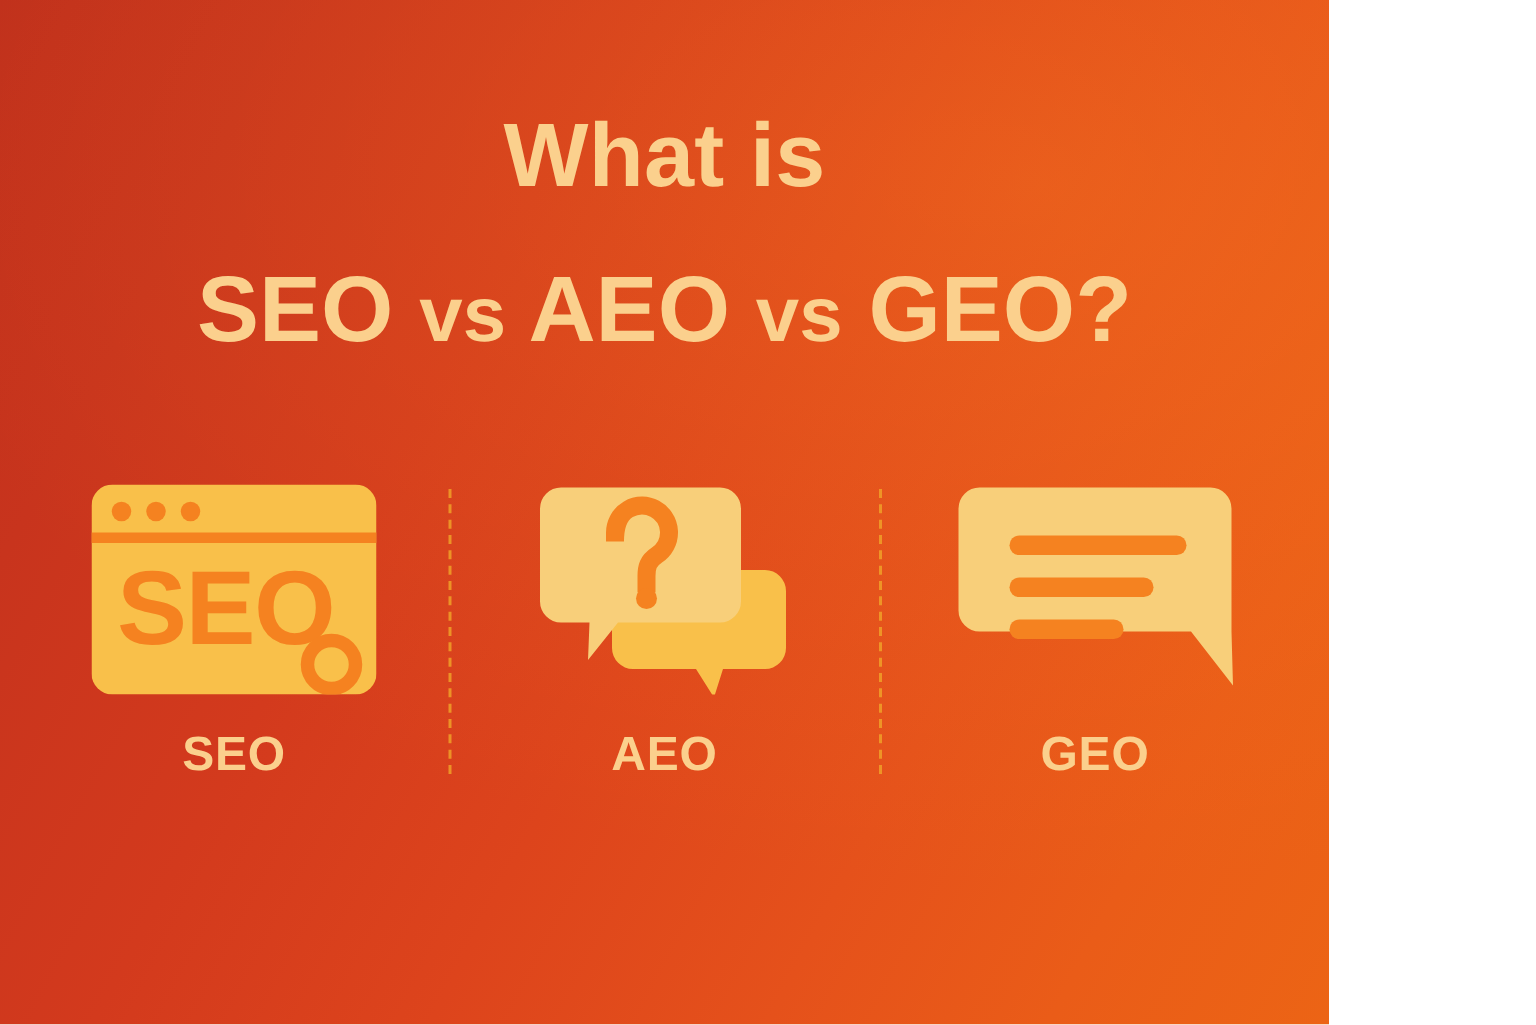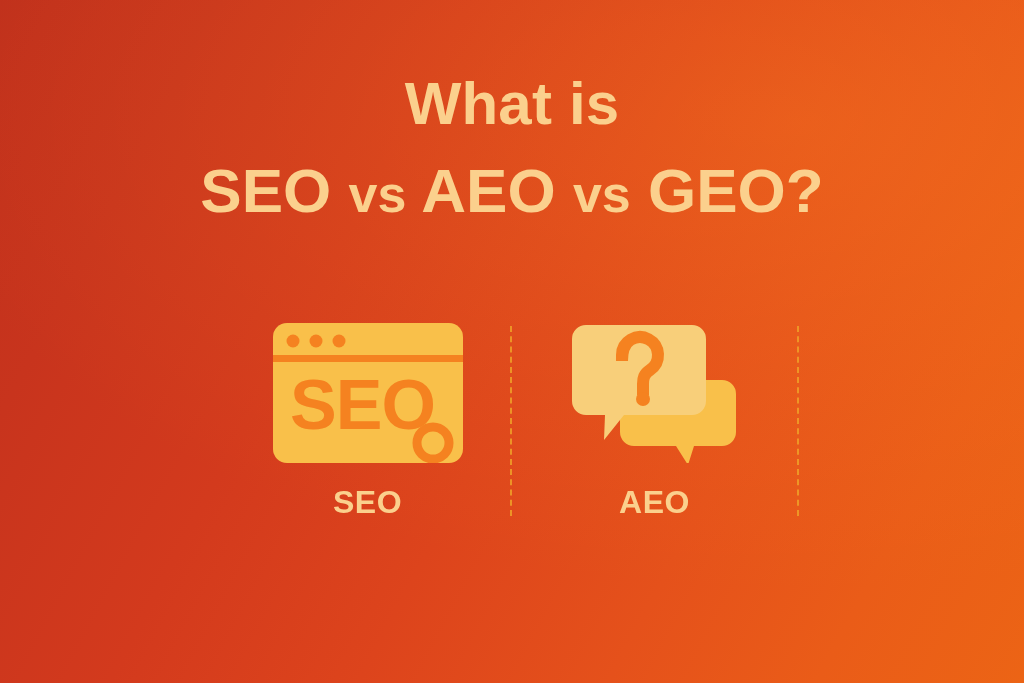--- a/index.html
+++ b/index.html
@@ -6,21 +6,21 @@
   * { margin:0; padding:0; box-sizing:border-box; }
 
   html, body {
     width:1024px; height:683px;
     overflow:hidden;
     font-family:"Liberation Sans","DejaVu Sans",sans-serif;
   }
 
   #poster{
     position:relative;
-    width:1024px; height:683px;
+    width:886px; height:683px;
     background:
       linear-gradient(118deg,
         #c0301c 0%,
         #c8341d 16%,
         #d33a1d 34%,
         #dd441c 52%,
         #e5511b 70%,
         #ea5c18 85%,
         #ec6415 100%);
     overflow:hidden;
@@ -48,21 +48,21 @@
     font-weight:bold;
     color:#fbd08d;
     letter-spacing:0.2px;
     line-height:1.0;
   }
   .title-line2{
     font-size:62px;
     font-weight:bold;
     color:#fbd08d;
     line-height:1.0;
-    margin-top:26px;
+    margin-top:42px;
     white-space:nowrap;
   }
   .title-line2 .vs{ font-size:52px; }
   .subtitle{
     font-size:34px;
     font-weight:normal;
     color:#fbd08d;
     margin-top:20px;
     letter-spacing:0.2px;
     white-space:nowrap;
@@ -156,15 +156,27 @@
 
           <path d="M50,32 a18,18 0 1 1 28,15 c-6,4 -7,8 -7,14 l0,5" fill="none" stroke="#f58220" stroke-width="12" stroke-linecap="square"></path>
           <circle cx="71" cy="76" r="7" fill="#f58220"></circle>
         </svg>
       </div>
       <div class="card-label">AEO</div>
     </div>
 
     <div class="divider"></div>
 
+    <div class="card">
+      <div class="icon-box">
+        <svg width="186" height="140" viewBox="0 0 186 140">
+          <path d="M16,2 h154 a14,14 0 0 1 14,14 v82 l1,36 -28,-36 h-141
+                   a14,14 0 0 1 -14,-14 v-68 a14,14 0 0 1 14,-14 z" fill="#f8cf7a"></path>
+          <rect x="36" y="34" width="118" height="13" rx="6.5" fill="#f58220"></rect>
+          <rect x="36" y="62" width="96" height="13" rx="6.5" fill="#f58220"></rect>
+          <rect x="36" y="90" width="76" height="13" rx="6.5" fill="#f58220"></rect>
+        </svg>
+      </div>
+      <div class="card-label">GEO</div>
+    </div>
 
   </div>
 </div>
 
 </body></html>

